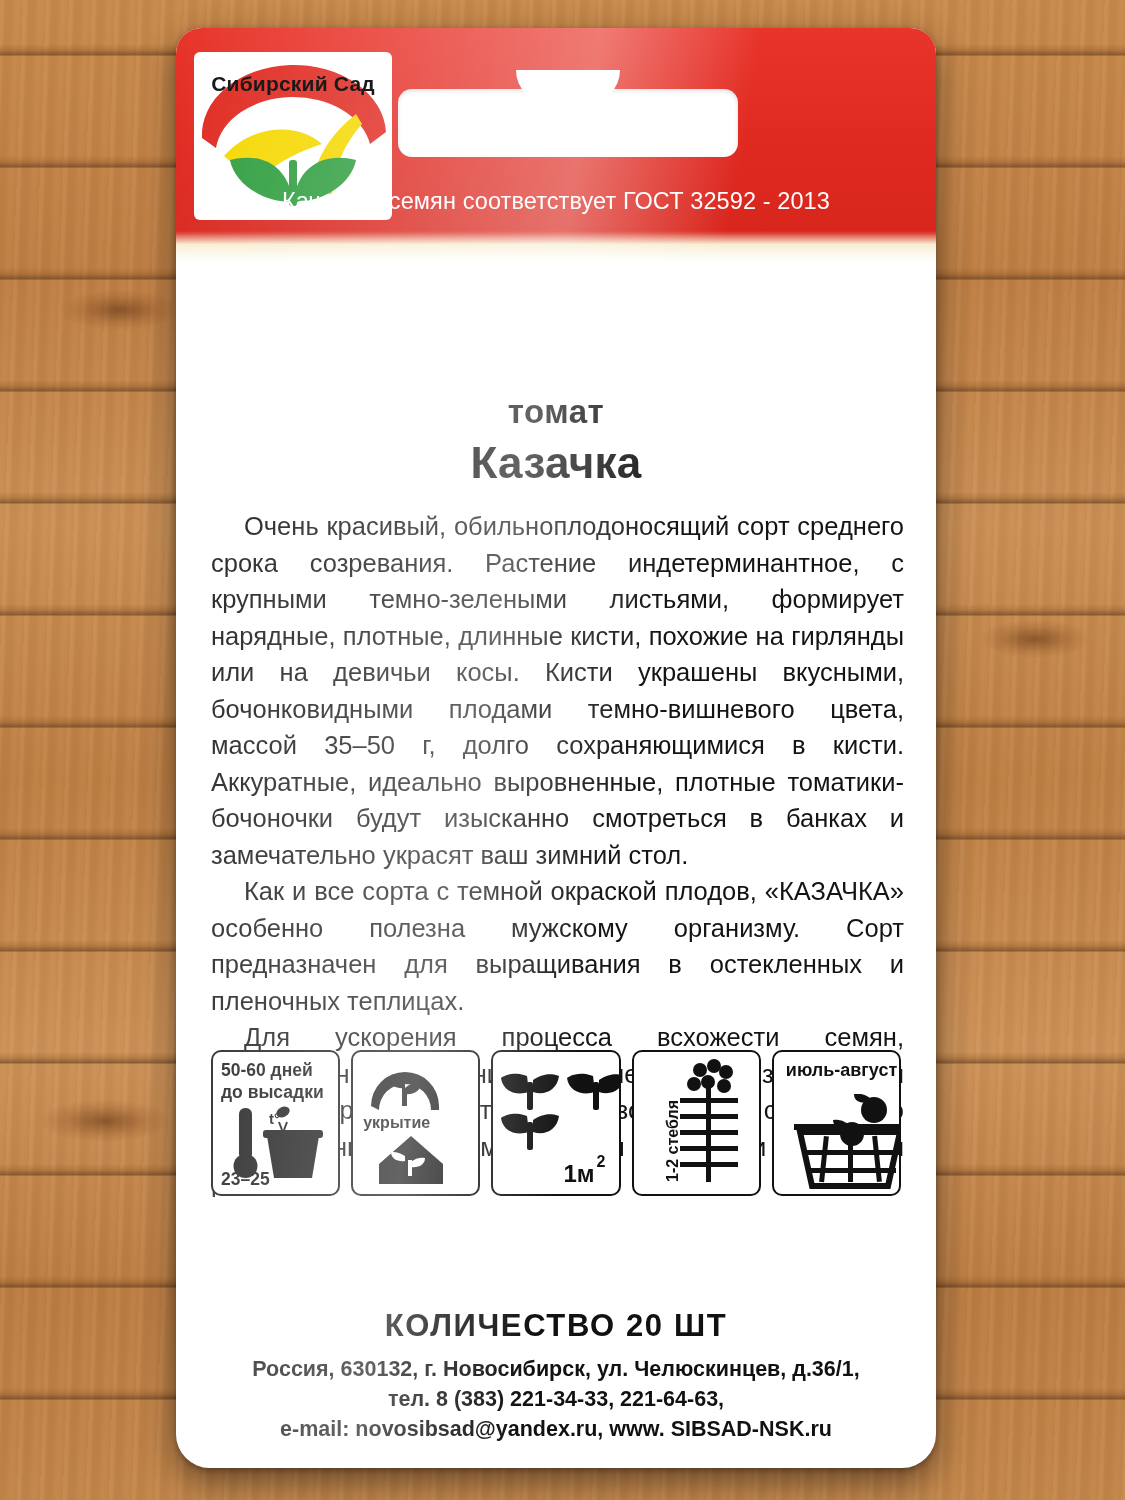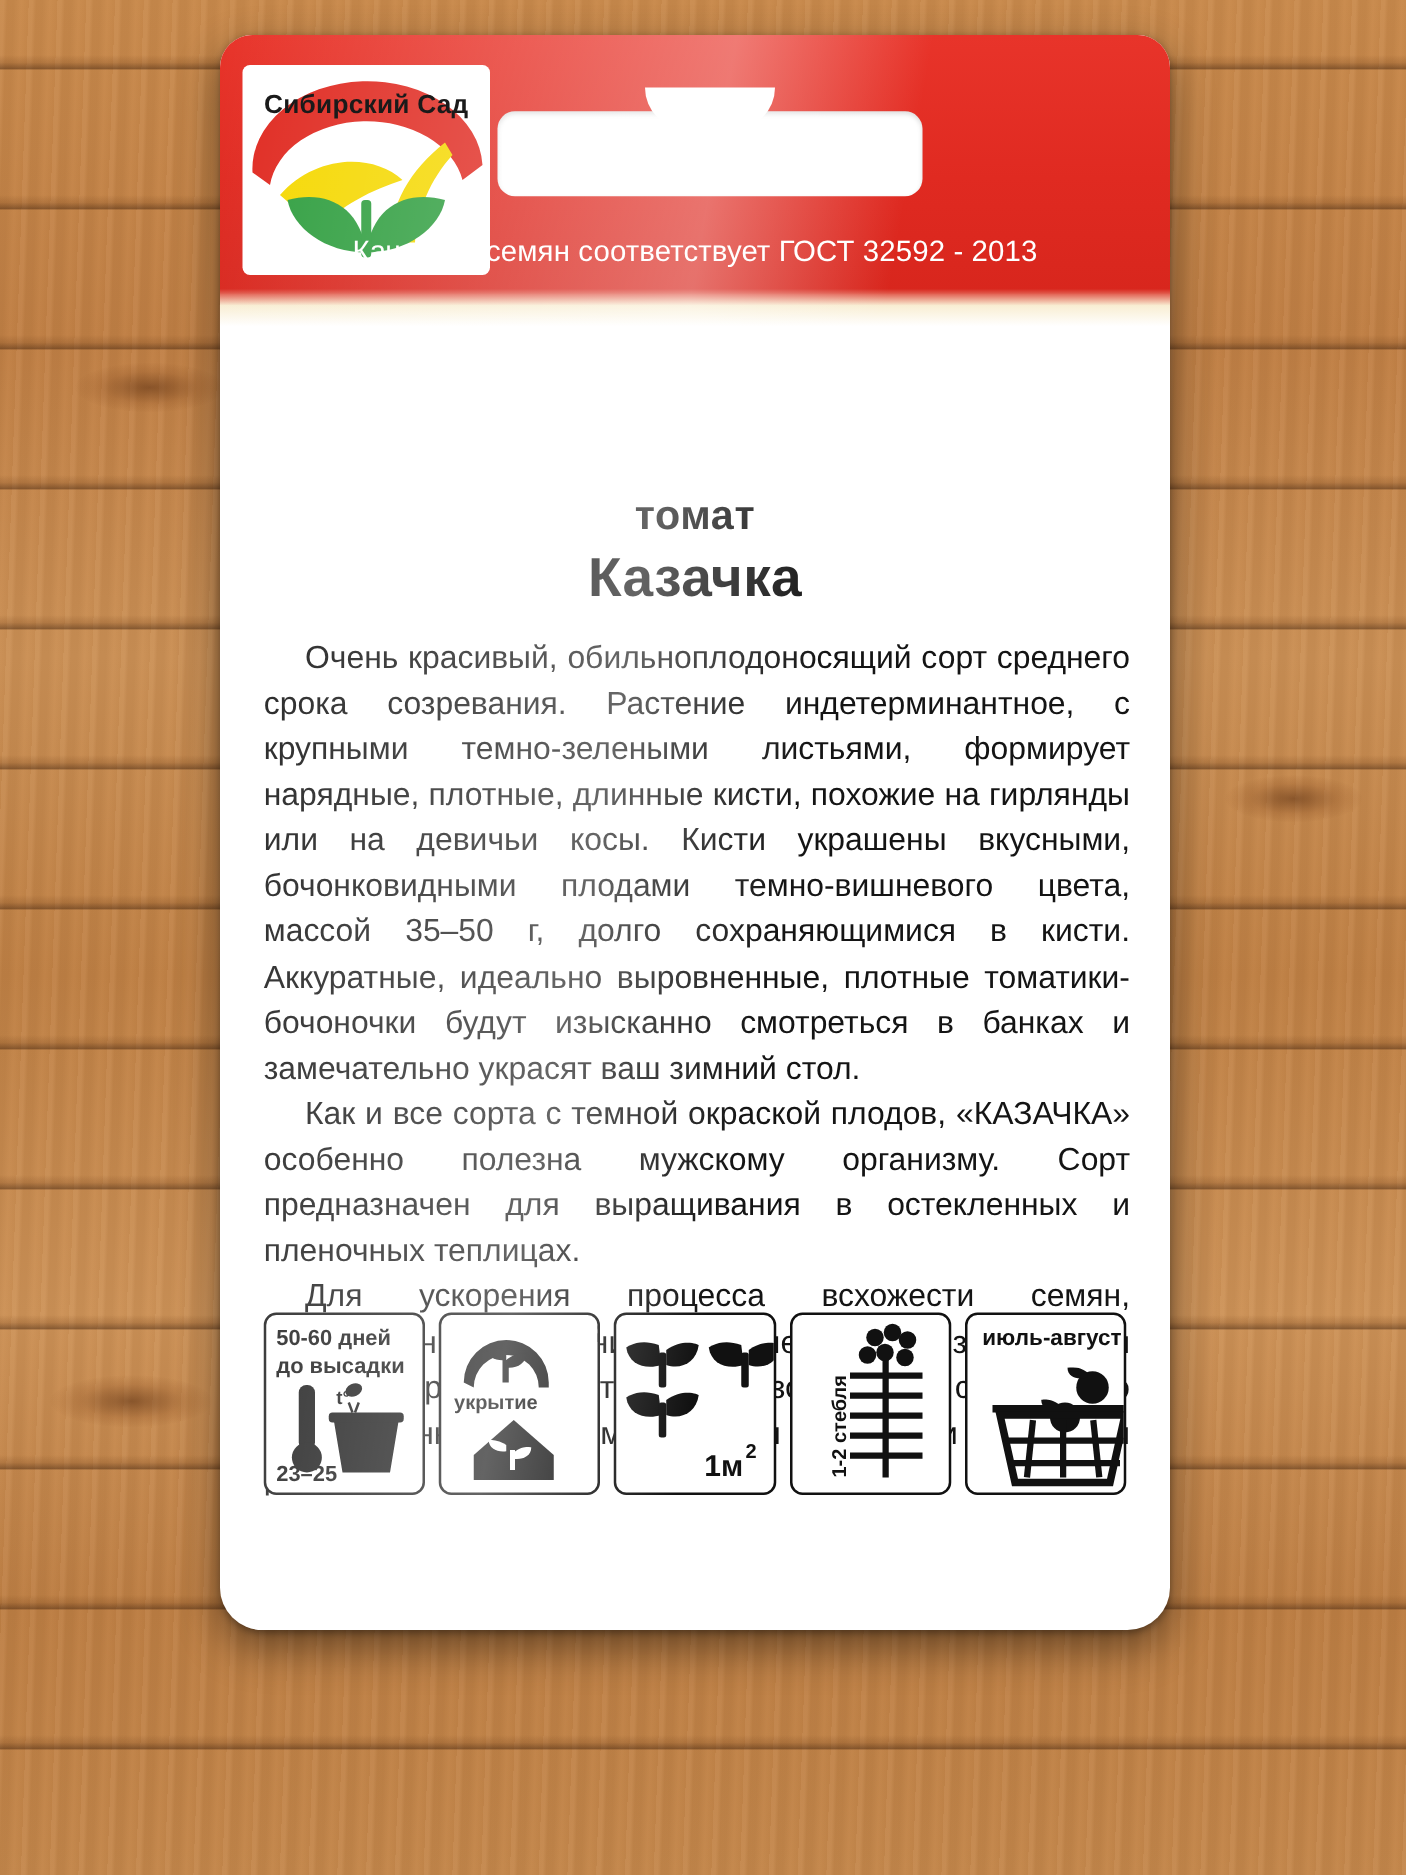--- a/index.html
+++ b/index.html
@@ -43,21 +43,21 @@
     border-radius: 50%;
     background: radial-gradient(ellipse at center, rgba(90,45,15,0.55) 0%, rgba(140,80,35,0.25) 45%, rgba(0,0,0,0) 72%);
   }
 
   
   .packet {
     position: absolute;
     left: 176px;
     top: 28px;
     width: 760px;
-    height: 1276px;
+    height: 1440px;
     background: #ffffff;
     border-radius: 26px 26px 34px 34px;
     box-shadow: 0 14px 34px rgba(0,0,0,0.45), 0 2px 6px rgba(0,0,0,0.3);
     overflow: hidden;
   }
   .packet-gloss {
     position: absolute;
     left: 0; top: 0; width: 100%; height: 100%;
     pointer-events: none;
     background: linear-gradient(100deg, rgba(255,255,255,0.0) 0%, rgba(255,255,255,0.35) 42%, rgba(255,255,255,0.0) 58%);

